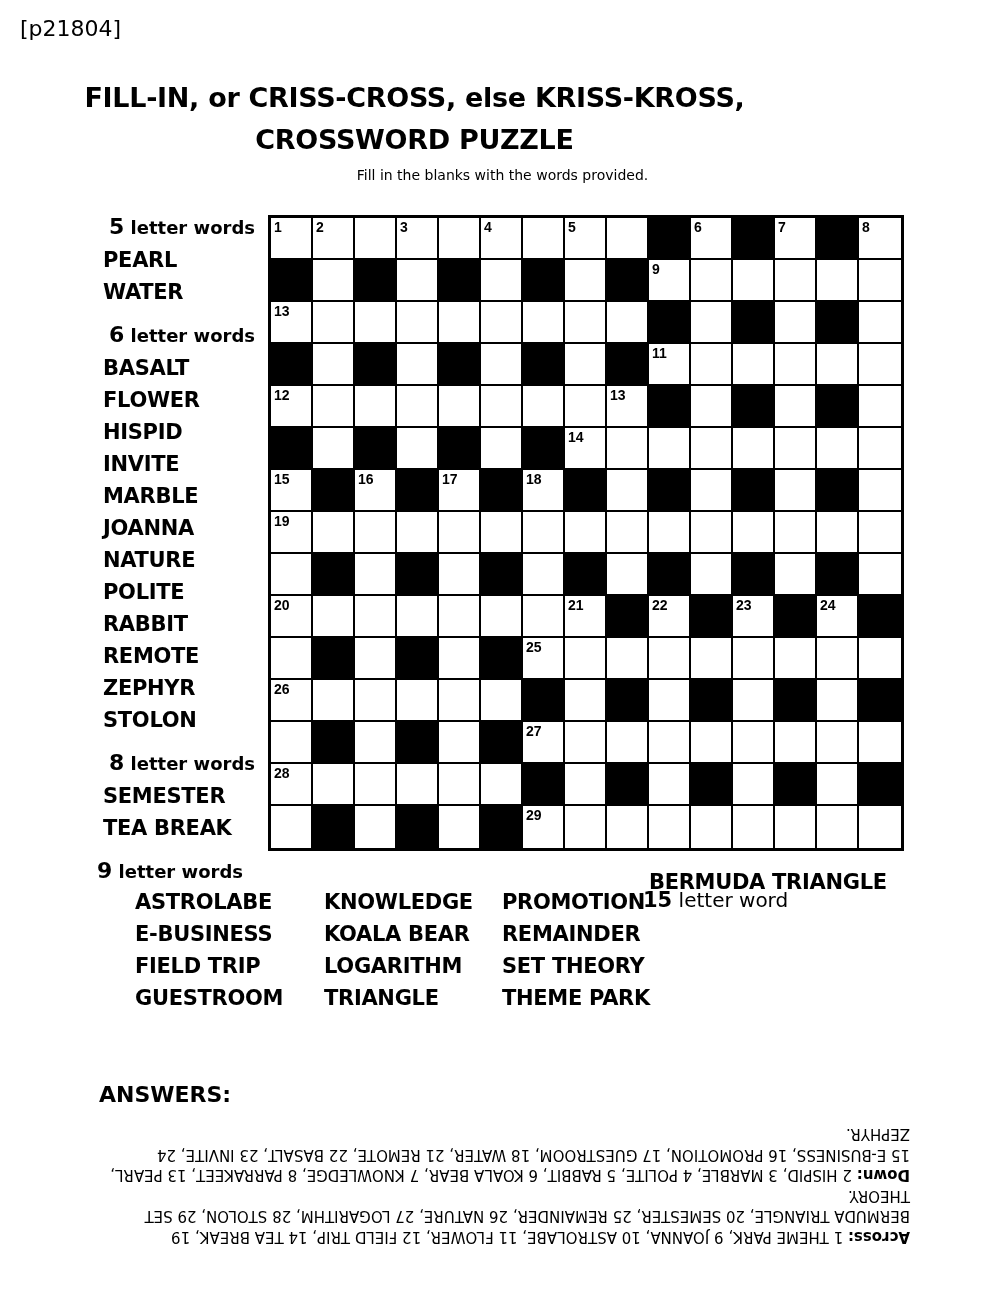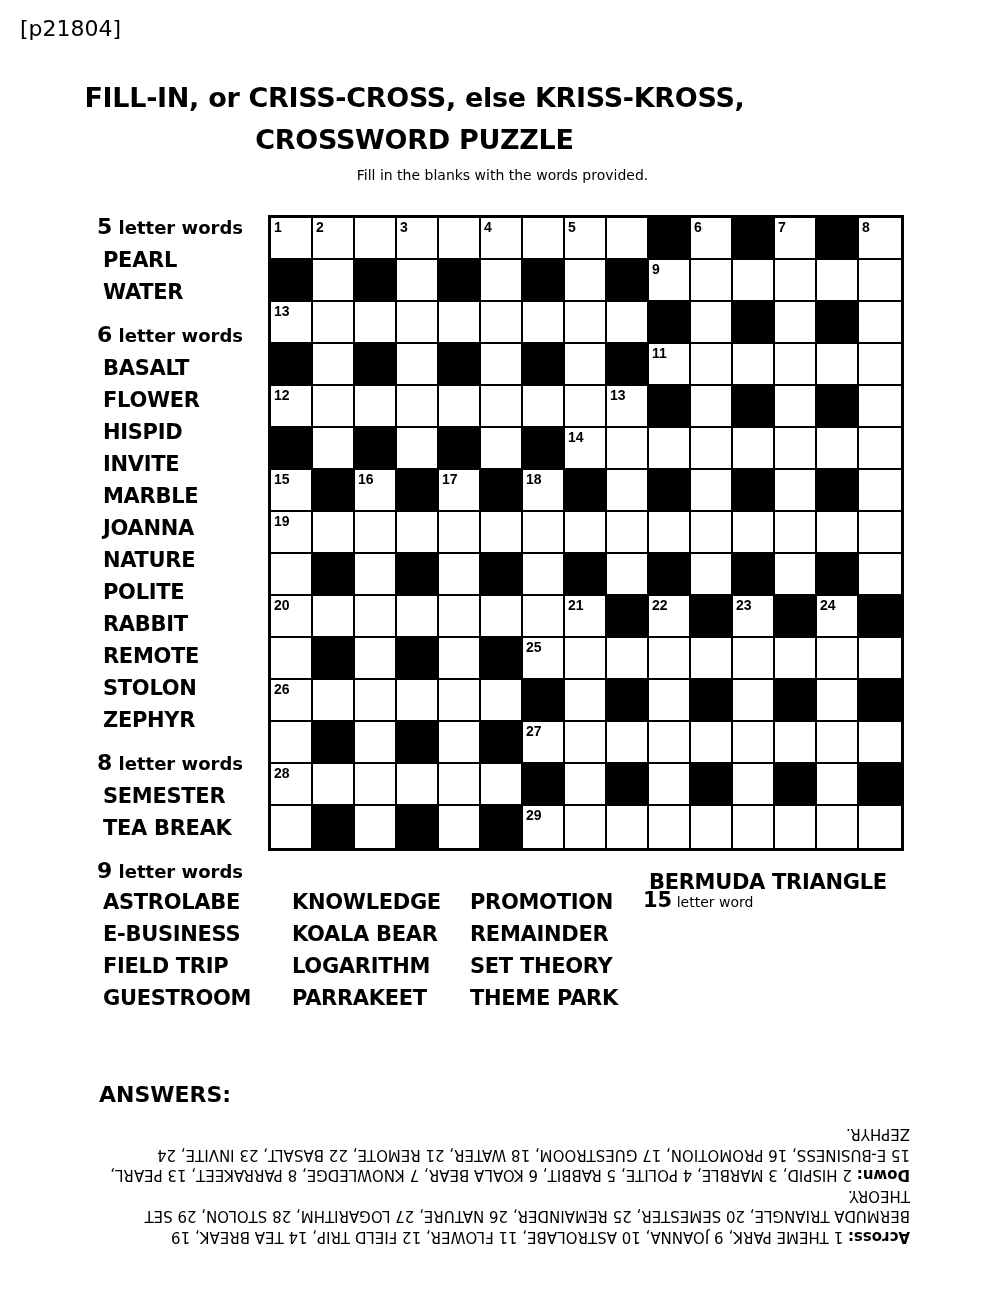--- a/index.html
+++ b/index.html
@@ -6,41 +6,41 @@
   body { width: 1005px; height: 1300px; position: relative; overflow: hidden;
          font-family: "Liberation Sans", "DejaVu Sans", sans-serif; color: #000; }
   .page-id { position: absolute; left: 20px; top: 16px; font-size: 22px; font-family: "DejaVu Sans", sans-serif; }
   .title { position: absolute; left: 0; width: 829px; text-align: center; font-weight: bold;
            font-family: "DejaVu Sans", sans-serif; font-size: 27px; letter-spacing: -0.3px; }
   .title.l1 { top: 82px; }
   .title.l2 { top: 124px; }
   .subtitle { position: absolute; left: 0; width: 1005px; text-align: center; top: 167px;
               font-size: 14px; font-family: "DejaVu Sans", sans-serif; }
   .wordlist { position: absolute; left: 97px; top: 212px; width: 170px; }
-  .group-head { font-size: 19px; font-weight: bold; height: 32px; line-height: 30px; font-family: "DejaVu Sans", sans-serif; }
+  .group-head { font-size: 19px; font-weight: bold; height: 32px; line-height: 30px; font-family: "DejaVu Sans", sans-serif; margin-left: 12px; }
   .group-head .num { font-size: 22px; }
   .group-head .txt { font-size: 18px; }
   .word { font-size: 21px; font-weight: bold; height: 32px; line-height: 32px; padding-left: 6px; font-family: "DejaVu Sans", sans-serif; letter-spacing: -0.3px; }
   .gap { height: 12px; }
   .grid { position: absolute; left: 268px; top: 215px; border: 3px solid #000;
           display: grid; grid-template-columns: repeat(15, 42px); grid-template-rows: repeat(15, 42px);
           background: #000; gap: 0; box-sizing: content-box; }
   .cell { box-sizing: border-box; border-right: 2px solid #000; border-bottom: 2px solid #000;
           background: #fff; position: relative; }
   .cell.black { background: #000; }
   .cell .n { position: absolute; left: 3px; top: 1px; font-size: 14px; font-weight: bold;
              font-family: "Liberation Sans", sans-serif; }
   .bottom-head { position: absolute; left: 97px; top: 858px; font-weight: bold; font-family: "DejaVu Sans", sans-serif; }
   .bottom-head .num { font-size: 22px; }
   .bottom-head .txt { font-size: 18px; }
-  .bcol { position: absolute; top: 886px; }
+  .bcol { position: absolute; top: 886px; margin-left: 32px; }
   .bcol .word { padding-left: 6px; }
   .b15 { position: absolute; left: 643px; top: 888px; font-weight: bold; font-family: "DejaVu Sans", sans-serif; }
   .b15 .num { font-size: 21px; }
-  .b15 .txt { font-size: 14px; font-weight: normal; }
+  .b15 .txt { font-size: 20px; font-weight: normal; }
   .b15w { position: absolute; left: 643px; top: 866px; }
   .answers-head { position: absolute; left: 99px; top: 1082px; font-size: 22px; font-weight: bold; font-family: "DejaVu Sans", sans-serif; }
   .answers { position: absolute; left: 110px; top: 1124px; width: 800px; transform: rotate(180deg);
              font-size: 15px; line-height: 20.5px; font-family: "DejaVu Sans", sans-serif; text-align: left; }
   .answers b { font-weight: bold; }
   .answers p { margin: 0; }
 </style>
 </head>
 <body>
 
@@ -58,22 +58,22 @@
     <div class="word">BASALT</div>
     <div class="word">FLOWER</div>
     <div class="word">HISPID</div>
     <div class="word">INVITE</div>
     <div class="word">MARBLE</div>
     <div class="word">JOANNA</div>
     <div class="word">NATURE</div>
     <div class="word">POLITE</div>
     <div class="word">RABBIT</div>
     <div class="word">REMOTE</div>
+    <div class="word">ZEPHYR</div>
     <div class="word">STOLON</div>
-    <div class="word">ZEPHYR</div>
     <div class="gap"></div>
     <div class="group-head"><span class="num">8</span><span class="txt"> letter words</span></div>
     <div class="word">SEMESTER</div>
     <div class="word">TEA BREAK</div>
   </div>
 
 <div class="grid" id="grid">
     <div class="cell">
       <span class="n">1</span>
     </div>
@@ -365,21 +365,21 @@
 <div class="bcol" style="left:97px" id="bcol0">
     <div class="word">ASTROLABE</div>
     <div class="word">E-BUSINESS</div>
     <div class="word">FIELD TRIP</div>
     <div class="word">GUESTROOM</div>
   </div>
 <div class="bcol" style="left:286px" id="bcol1">
     <div class="word">KNOWLEDGE</div>
     <div class="word">KOALA BEAR</div>
     <div class="word">LOGARITHM</div>
-    <div class="word">PARRAKEET</div>
+    <div class="word">TRIANGLE</div>
   </div>
 <div class="bcol" style="left:464px" id="bcol2">
     <div class="word">PROMOTION</div>
     <div class="word">REMAINDER</div>
     <div class="word">SET THEORY</div>
     <div class="word">THEME PARK</div>
   </div>
 
 <div class="b15">
   <span class="num">15</span><span class="txt"> letter word</span>

